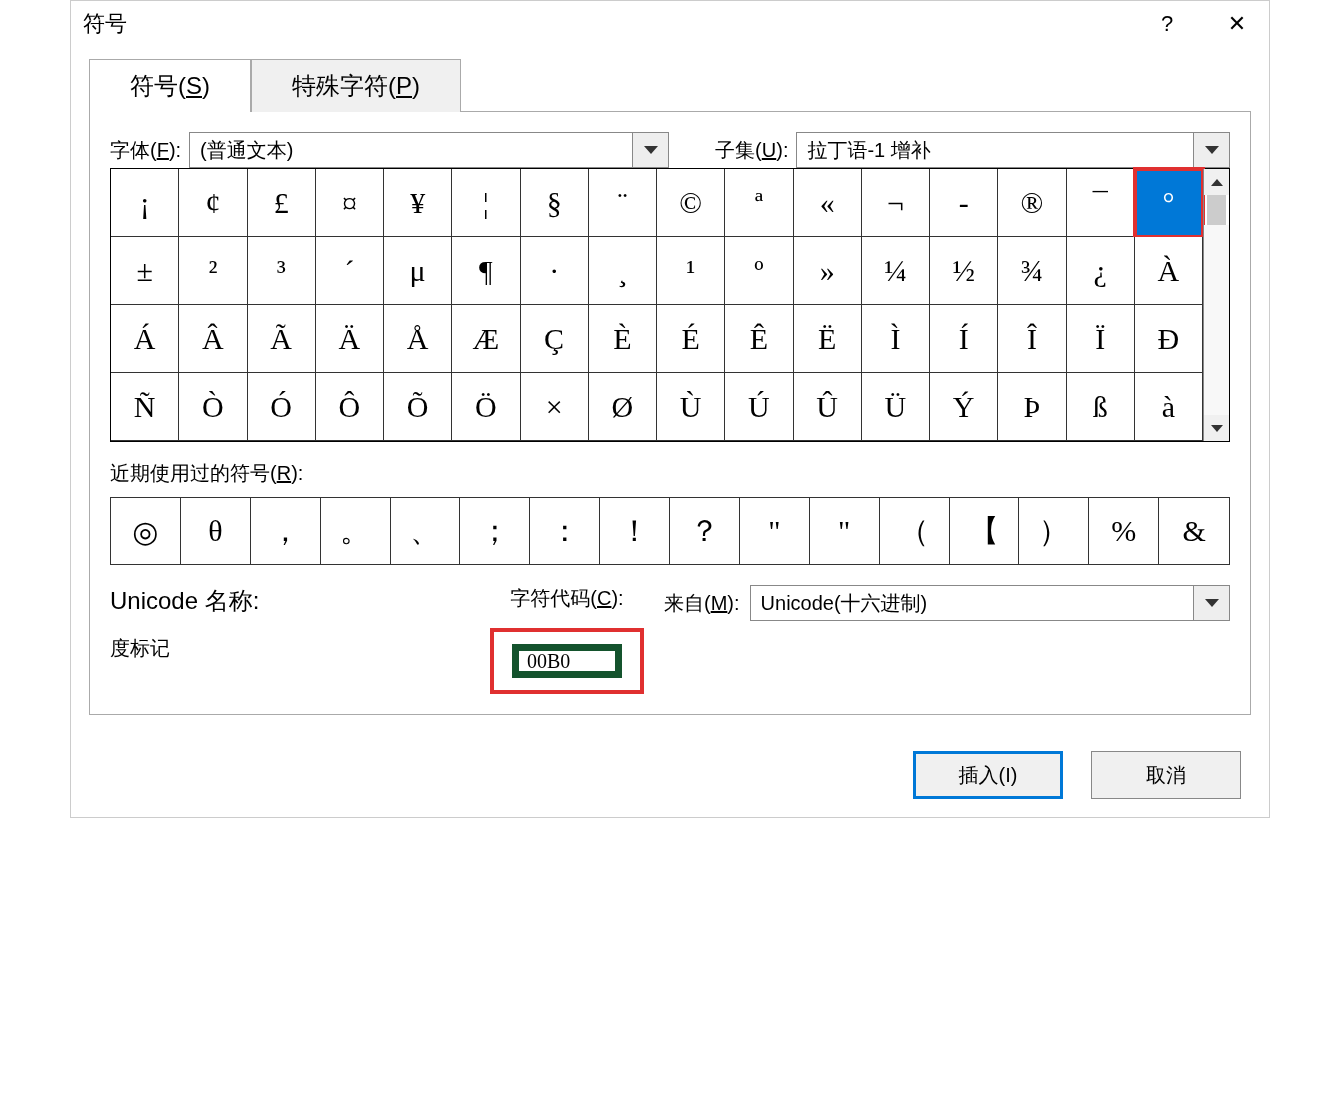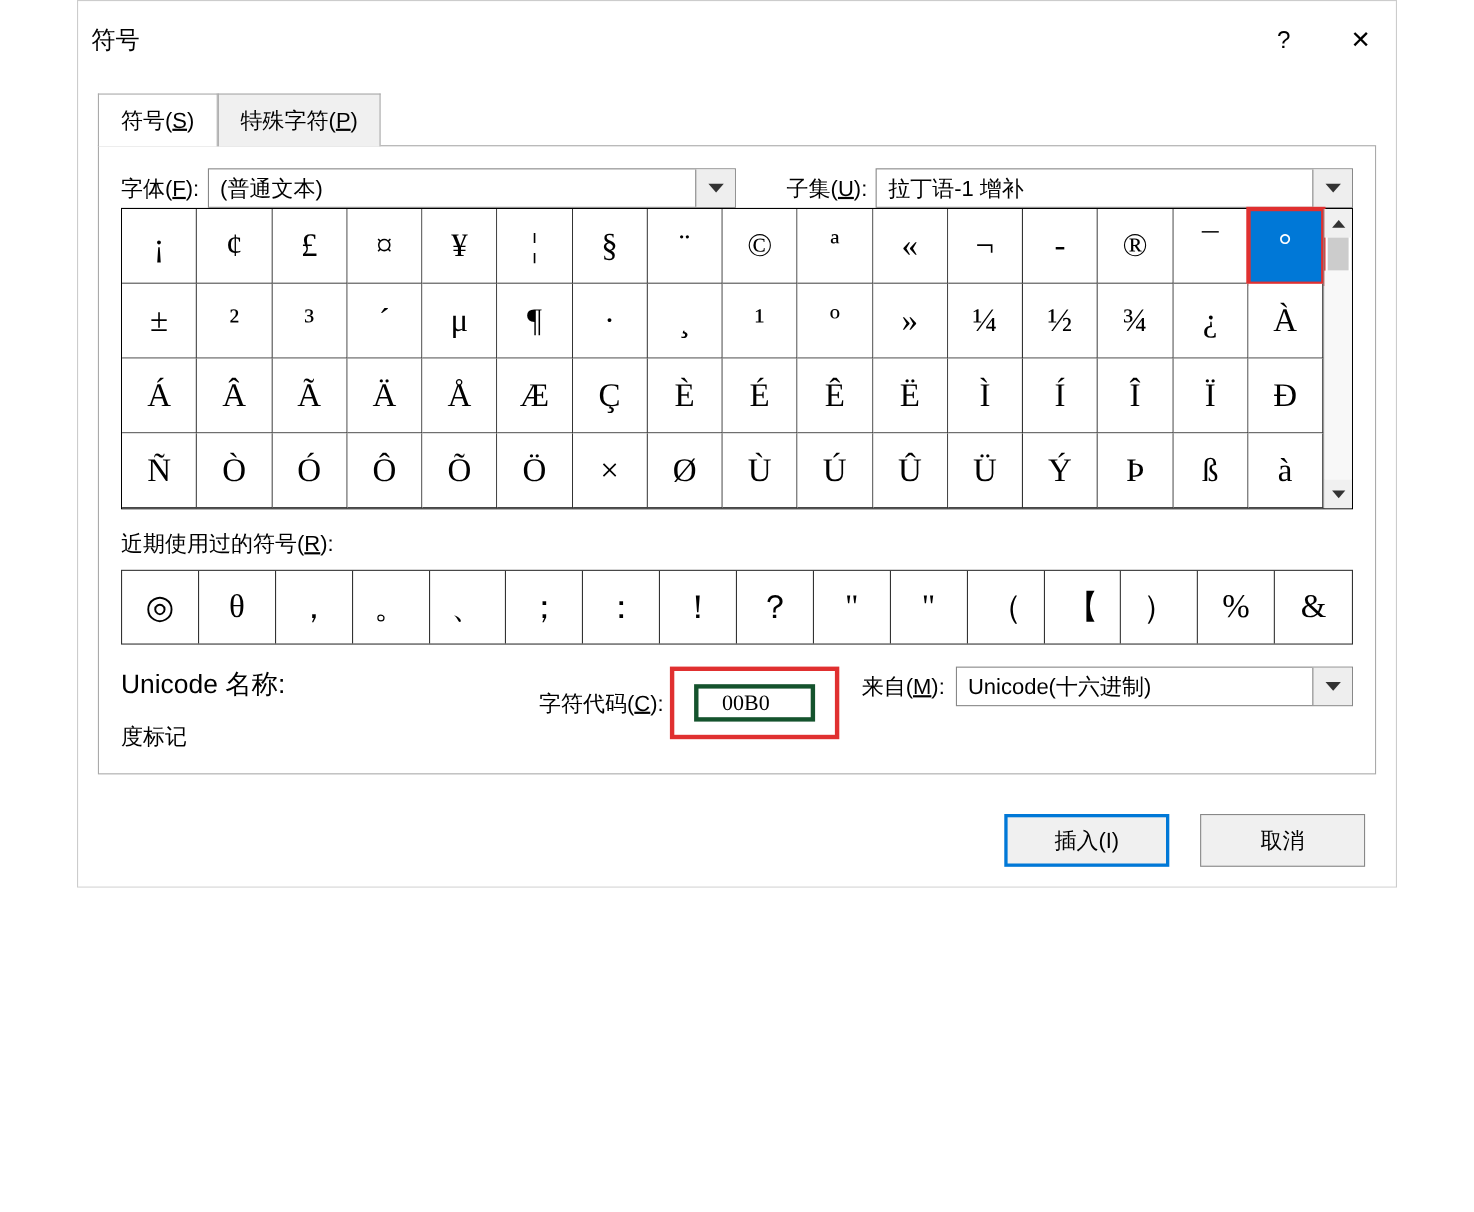--- a/index.html
+++ b/index.html
@@ -1,23 +1,23 @@
 <!DOCTYPE html>
 <html><head>
 <meta charset="utf-8">
 <style>
 * { box-sizing: border-box; margin: 0; padding: 0; }
 body { font-family: "Microsoft YaHei", "Segoe UI", sans-serif; background: #fff; font-size: 16px; }
 .dialog { width: 1200px; margin: 0 auto; background: #fff; border: 1px solid #ccc; }
-.titlebar { display: flex; align-items: center; padding: 21px 12px; }
+.titlebar { display: flex; align-items: center; padding: 8px 12px; }
 .title { flex: 1; font-size: 22px; }
 .titlebar-btns { display: flex; gap: 30px; }
 .titlebar-btn { width: 40px; height: 30px; display: flex; align-items: center; justify-content: center; font-size: 22px; cursor: pointer; }
 .tabs { display: flex; margin: 12px 0 0 18px; }
-.tab { padding: 10px 20px; border: 1px solid #aaa; border-bottom: none; background: #f0f0f0; font-size: 20px; cursor: pointer; }
+.tab { padding: 10px 40px; border: 1px solid #aaa; border-bottom: none; background: #f0f0f0; font-size: 24px; cursor: pointer; }
 .tab.active { background: #fff; position: relative; z-index: 2; }
 .panel { border: 1px solid #aaa; margin: 0 18px 18px 18px; margin-top: -1px; padding: 20px; }
 .row { display: flex; align-items: center; gap: 8px; }
 .label { font-size: 20px; }
 .under { text-decoration: underline; }
 .select { flex: 1; display: flex; border: 1px solid #888; height: 36px; }
 .select-text { flex: 1; padding: 4px 10px; font-size: 20px; }
 .select-arrow { width: 36px; border-left: 1px solid #888; background: #eee; display: flex; align-items: center; justify-content: center; }
 .arrow-down { width: 0; height: 0; border-left: 7px solid transparent; border-right: 7px solid transparent; border-top: 8px solid #333; }
 .grid-wrap { display: flex; border: 1px solid #000; }
@@ -29,22 +29,22 @@
 .thumb { flex: 0 0 30px; background: #ccc; margin: 0 3px; }
 .track { flex: 1; background: #f8f8f8; }
 .recent-label { font-size: 20px; margin: 18px 0 10px 0; }
 .recent-grid { display: grid; grid-template-columns: repeat(16, 1fr); border: 1px solid #333; }
 .rcell { border-right: 1px solid #333; height: 66px; display: flex; align-items: center; justify-content: center; font-size: 30px; font-family: "Times New Roman", serif; cursor: pointer; }
 .rcell:last-child { border-right: none; }
 .unicode-section { display: flex; gap: 20px; margin-top: 20px; align-items: flex-start; }
 .uleft { flex: 0 0 360px; }
 .uname-title { font-size: 24px; margin-bottom: 18px; }
 .uname-val { font-size: 20px; }
-.umid { display: flex; align-items: center; gap: 6px; }
-.code-input { width: 110px; height: 34px; border: 4px solid #14532d; padding: 2px 21px; font-size: 20px; font-family: "Times New Roman", serif; }
+.umid { display: flex; align-items: center; gap: 16px; flex-direction: column; }
+.code-input { width: 110px; height: 34px; border: 7px solid #14532d; padding: 2px 8px; font-size: 20px; font-family: "Times New Roman", serif; }
 .red-box { border: 4px solid #e03030; padding: 12px 18px; display: inline-flex; align-items: center; }
 .from-wrap { display: flex; align-items: center; gap: 10px; flex: 1; }
 .from-select { flex: 1; display: flex; border: 1px solid #888; height: 36px; }
 .btn-row { display: flex; gap: 22px; align-items: center; margin-top: 22px; }
 .btn { background: #f0f0f0; border: 1px solid #888; padding: 8px 18px; font-size: 20px; cursor: pointer; }
 .shortcut-text { font-size: 20px; }
 .footer { display: flex; justify-content: flex-end; gap: 28px; padding: 18px 28px; }
 .footer-btn { width: 150px; height: 48px; border: 1px solid #888; background: #f0f0f0; font-size: 20px; cursor: pointer; display: flex; align-items: center; justify-content: center; }
 .footer-btn.primary { border: 3px solid #0078d7; }
 .arrow-up-sm { width: 0; height: 0; border-left: 6px solid transparent; border-right: 6px solid transparent; border-bottom: 7px solid #333; }

